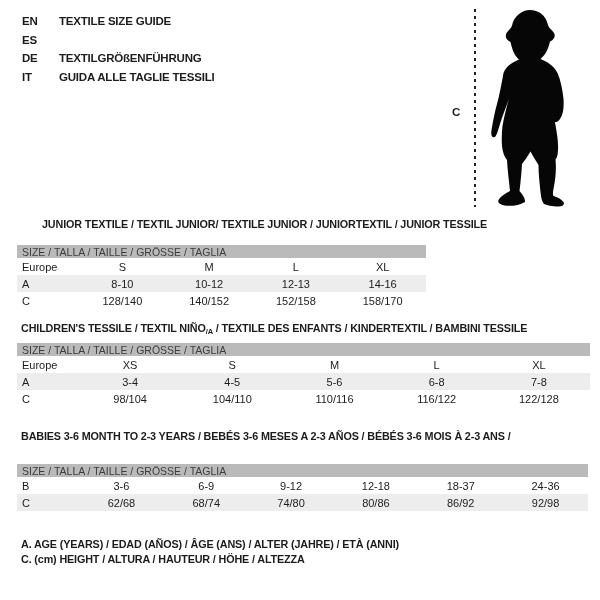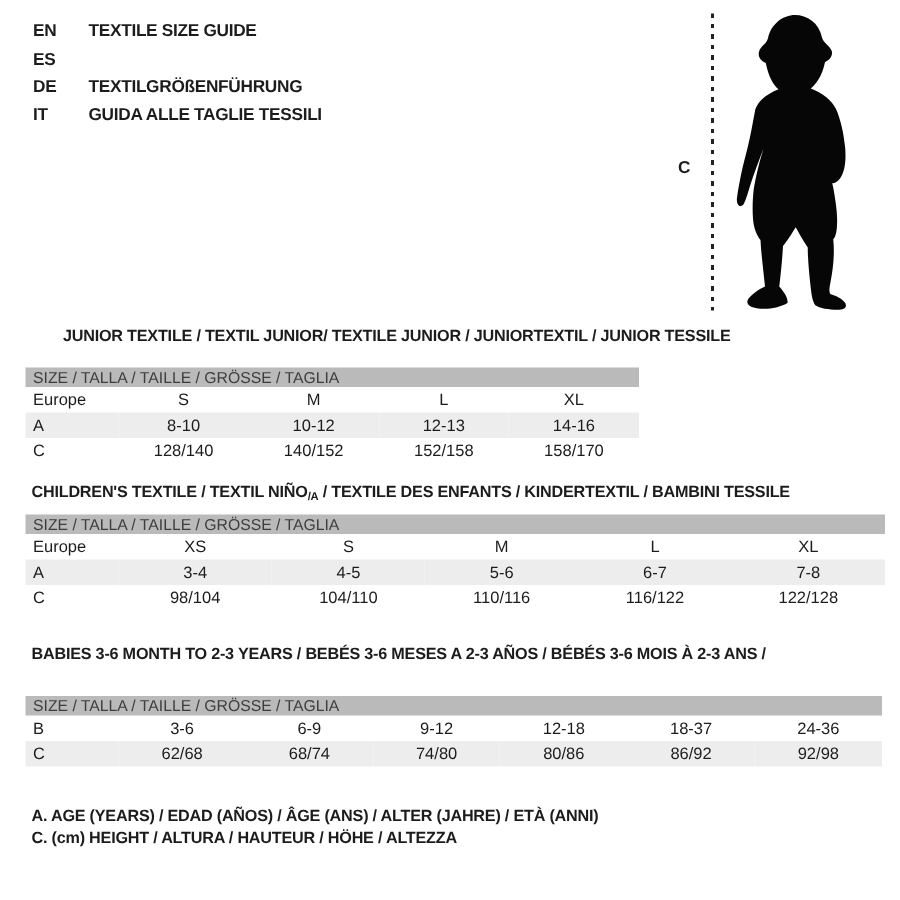--- a/index.html
+++ b/index.html
@@ -115,21 +115,21 @@
           <td class="lbl">C</td>
           <td>128/140</td>
           <td>140/152</td>
           <td>152/158</td>
           <td>158/170</td>
         </tr>
       </tbody>
     </table>
 
   <div id="h2" class="abs sec-heading">
-    <span>CHILDREN'S TEXTILE / TEXTIL NIÑO</span><span class="subscript">/A</span><span> / TEXTILE DES ENFANTS / KINDERTEXTIL / BAMBINI TESSILE</span>
+    <span>CHILDREN'S TESSILE / TEXTIL NIÑO</span><span class="subscript">/A</span><span> / TEXTILE DES ENFANTS / KINDERTEXTIL / BAMBINI TESSILE</span>
   </div>
   <table id="t2">
       <colgroup>
         <col style="width: 62px;">
         <col>
         <col>
         <col>
         <col>
         <col>
       </colgroup>
@@ -143,21 +143,21 @@
           <td>S</td>
           <td>M</td>
           <td>L</td>
           <td>XL</td>
         </tr>
         <tr class="stripe">
           <td class="lbl">A</td>
           <td>3-4</td>
           <td>4-5</td>
           <td>5-6</td>
-          <td>6-7</td>
+          <td>6-8</td>
           <td>7-8</td>
         </tr>
         <tr class="">
           <td class="lbl">C</td>
           <td>98/104</td>
           <td>104/110</td>
           <td>110/116</td>
           <td>116/122</td>
           <td>122/128</td>
         </tr>

